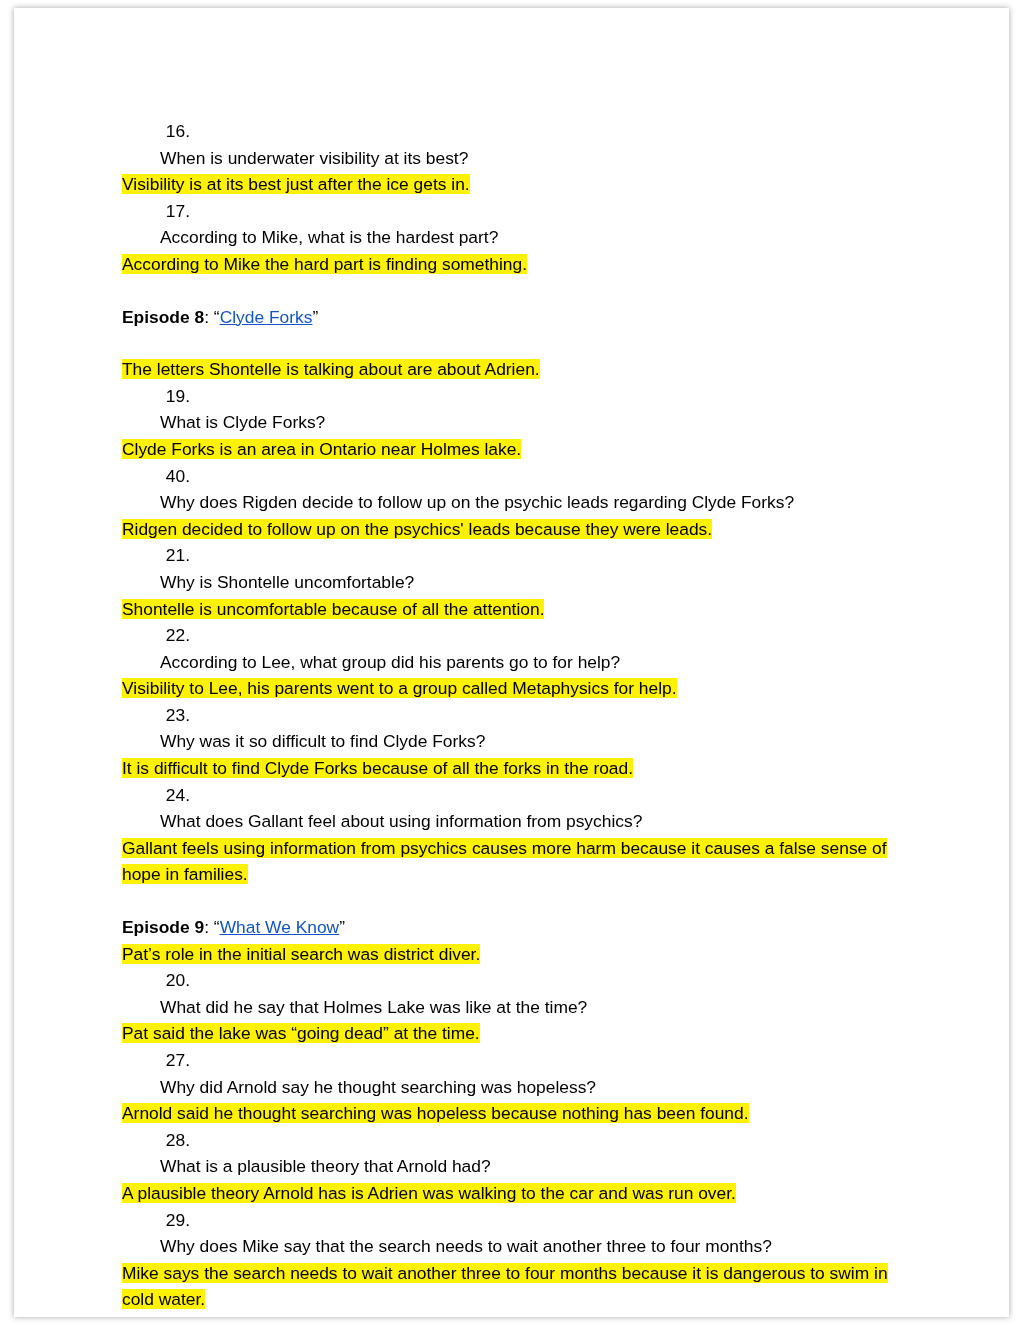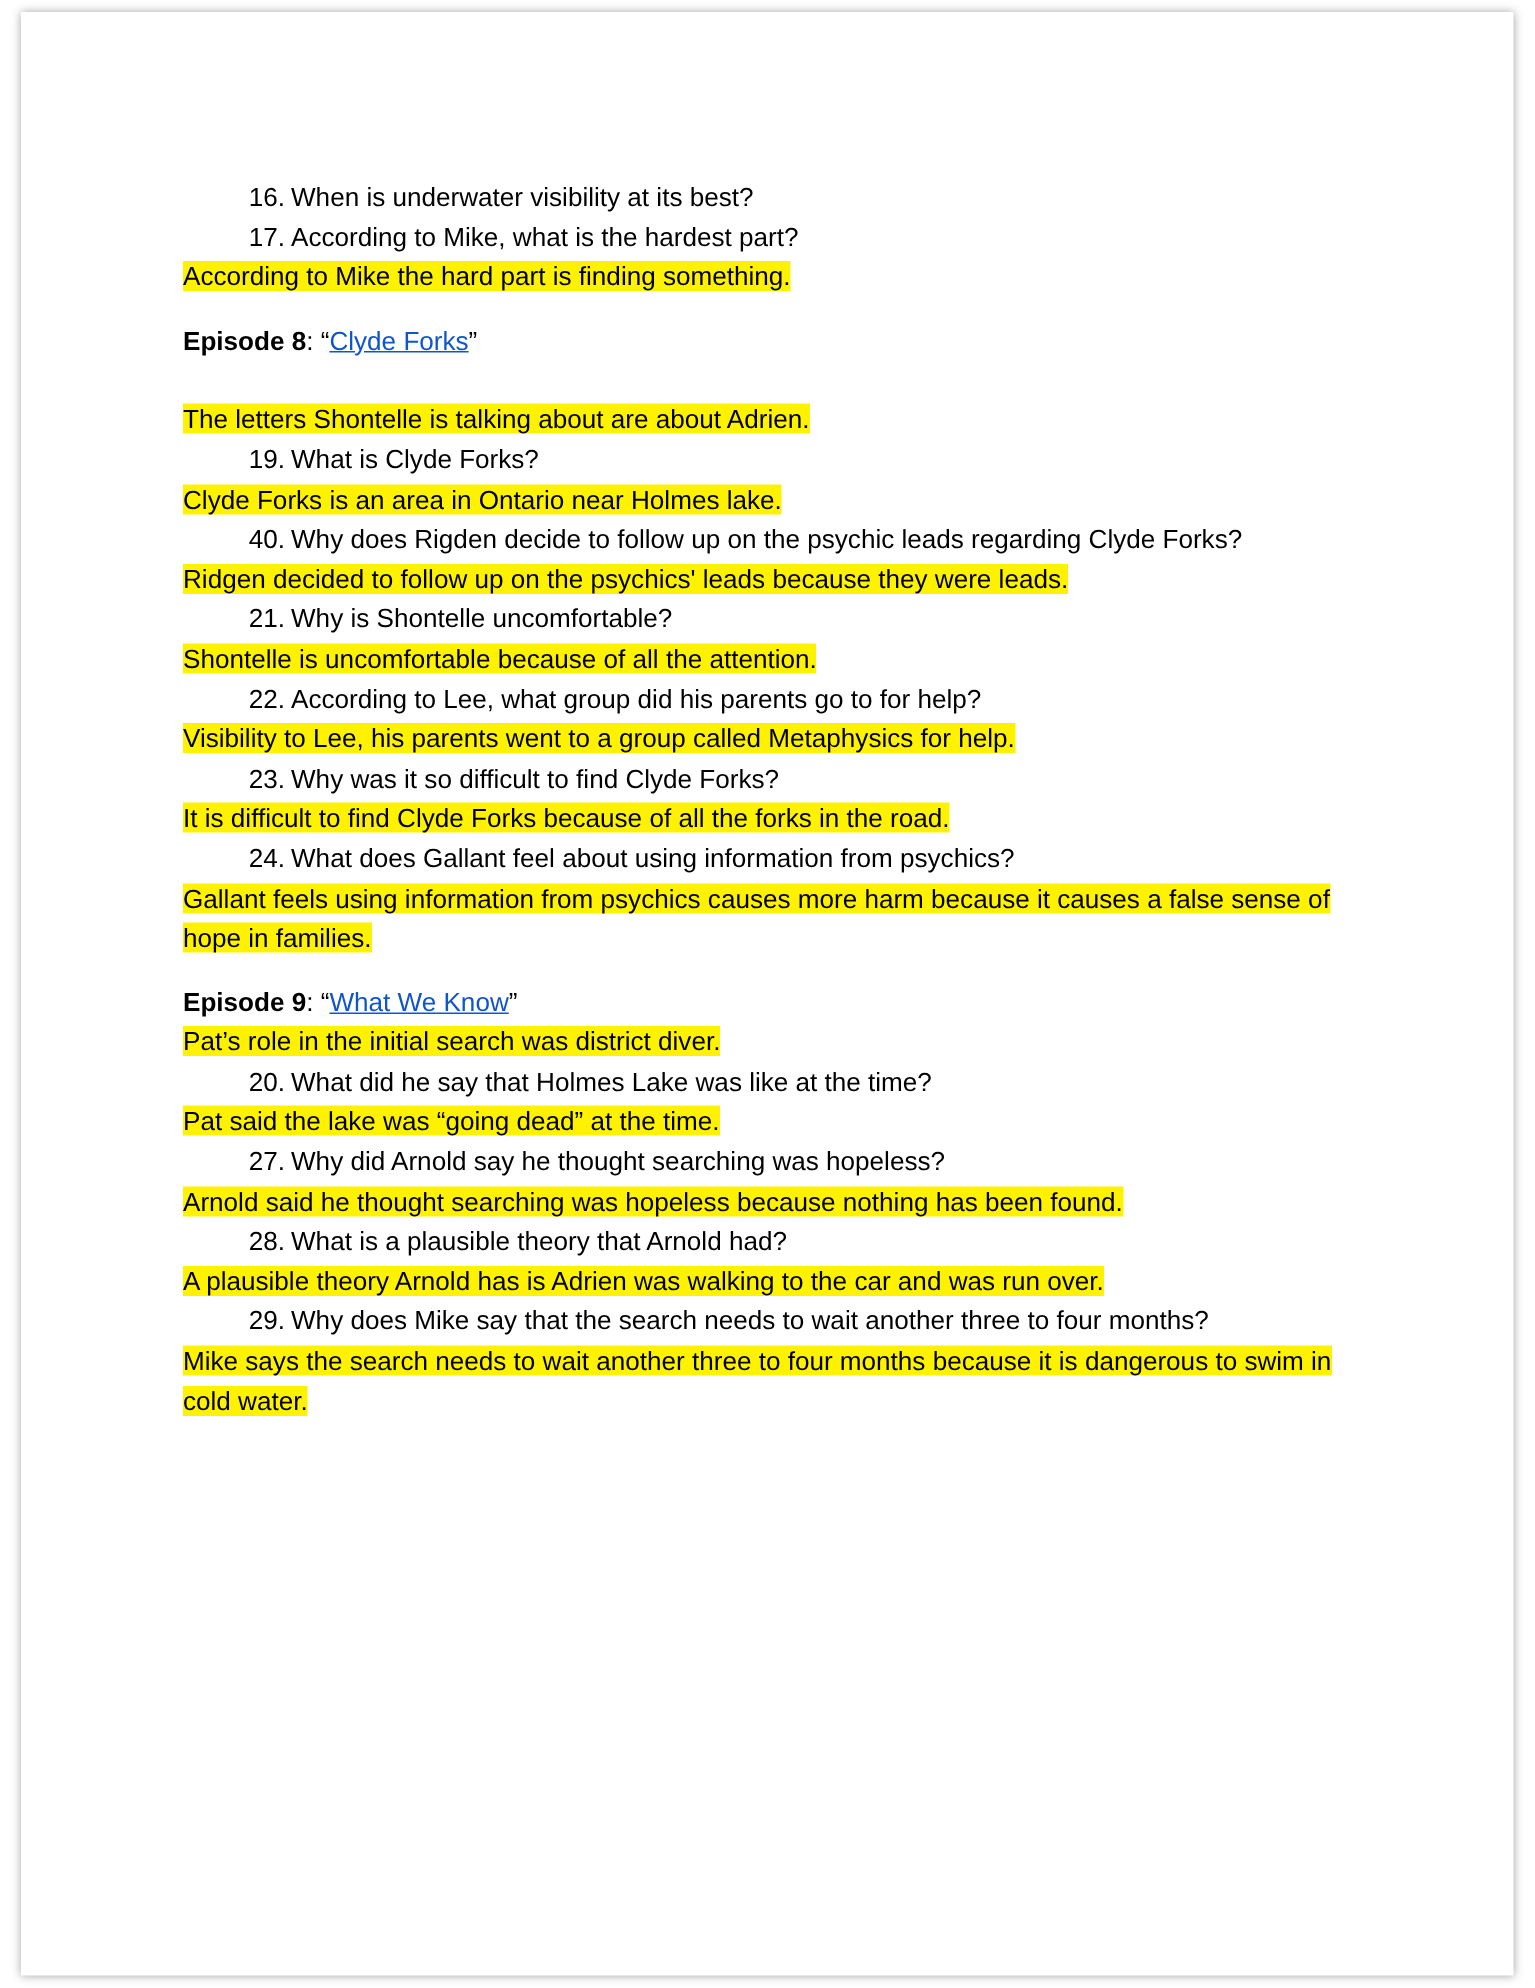--- a/index.html
+++ b/index.html
@@ -30,41 +30,42 @@
     width: 790px;
     font-size: 17.4px;
     line-height: 26.6px;
     color: #000000;
   }
   .qa-block { margin: 0; padding: 0; }
   .q-line {
     display: flex;
     align-items: flex-start;
     padding-left: 38px;
+    flex-direction: column;
   }
   .q-num {
     flex: 0 0 auto;
     min-width: 30px;
     text-align: right;
     padding-right: 4px;
     white-space: pre;
   }
   .q-text {
     flex: 1 1 auto;
   }
   .answer {
     display: block;
   }
   .answer span.hl {
     background: #fff200;
     box-decoration-break: clone;
     -webkit-box-decoration-break: clone;
   }
   .ep-heading {
-    margin-top: 16px;
+    margin-top: 26px;
     margin-bottom: 0;
   }
   .ep-heading .ep-label {
     font-weight: bold;
   }
   .ep-heading .ep-link {
     color: #1155cc;
     text-decoration: underline;
   }
   .spacer-sm { height: 26px; }
@@ -73,20 +74,21 @@
 <body>
 
 <div class="page">
   <div class="doc-body">
 
     <div class="qa-block">
       <div class="q-line">
         <span class="q-num">16.</span>
         <span class="q-text">When is underwater visibility at its best?</span>
       </div>
+      <div class="answer"><span class="hl">Visibility is at its best just after the ice gets in.</span></div>
 
       <div class="q-line">
         <span class="q-num">17.</span>
         <span class="q-text">According to Mike, what is the hardest part?</span>
       </div>
       <div class="answer"><span class="hl">According to Mike the hard part is finding something.</span></div>
     </div>
 
     <div class="ep-heading">
       <span class="ep-label">Episode 8</span><span>: “</span><a class="ep-link" href="#">Clyde Forks</a><span>”</span>

